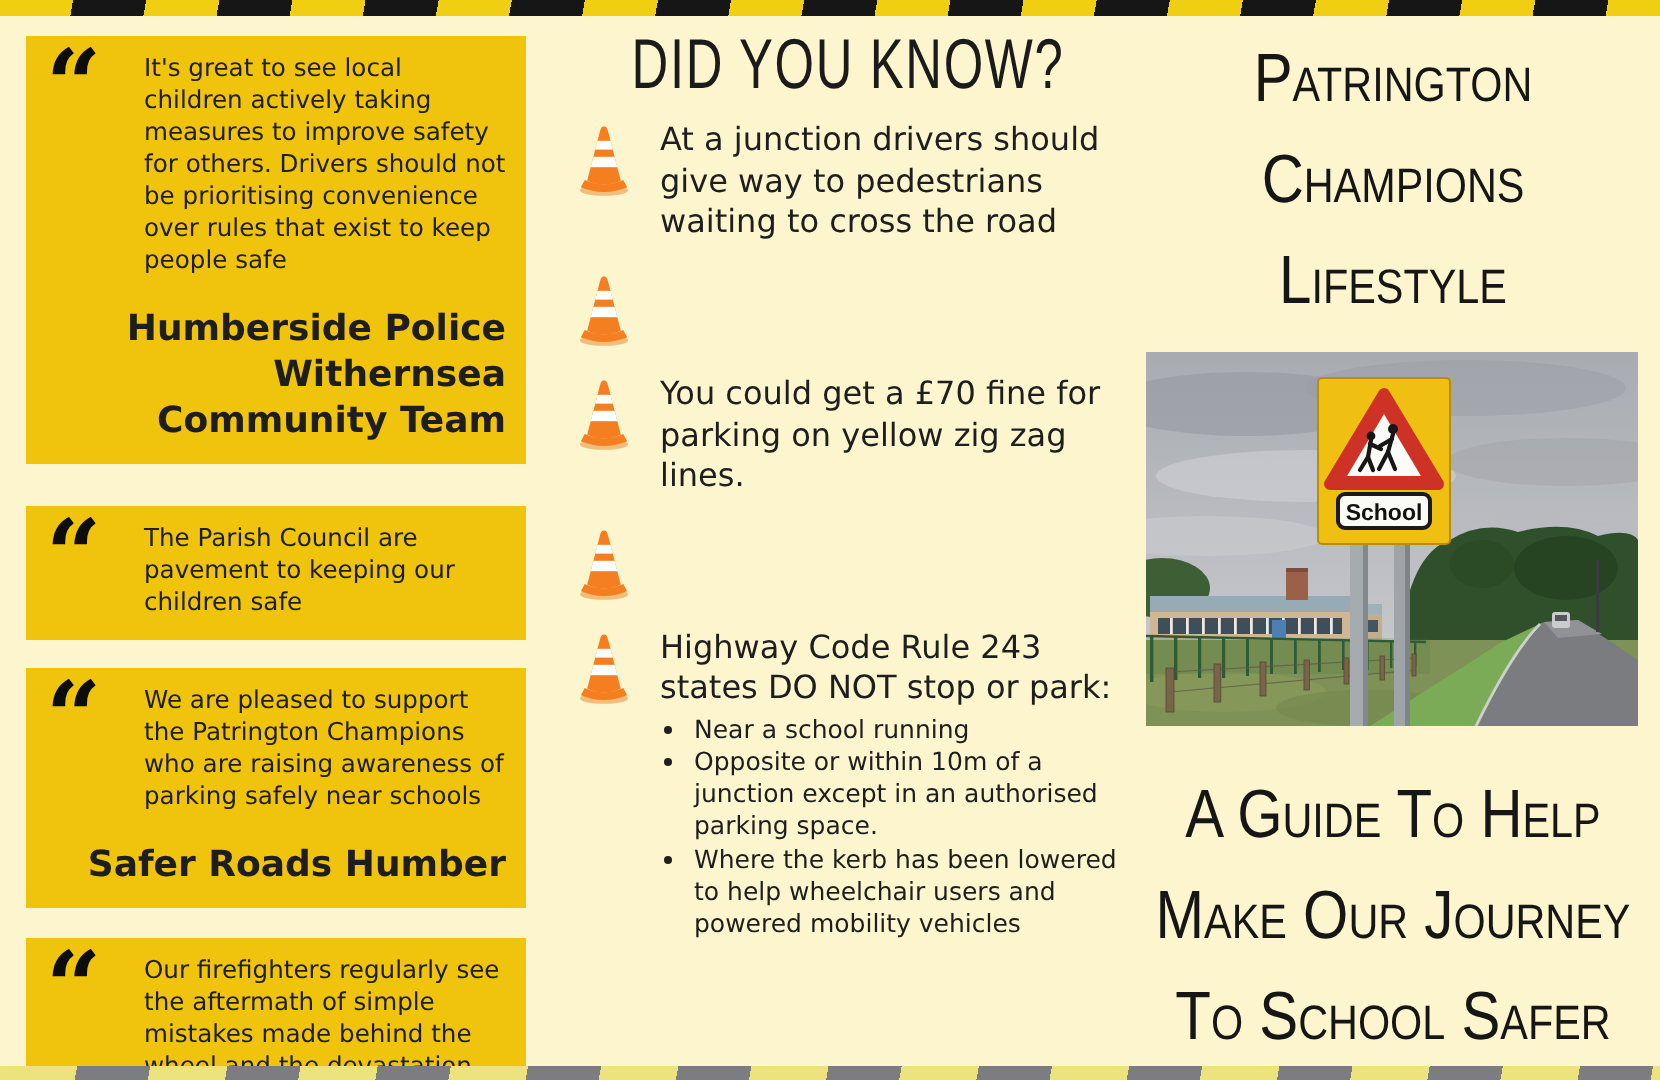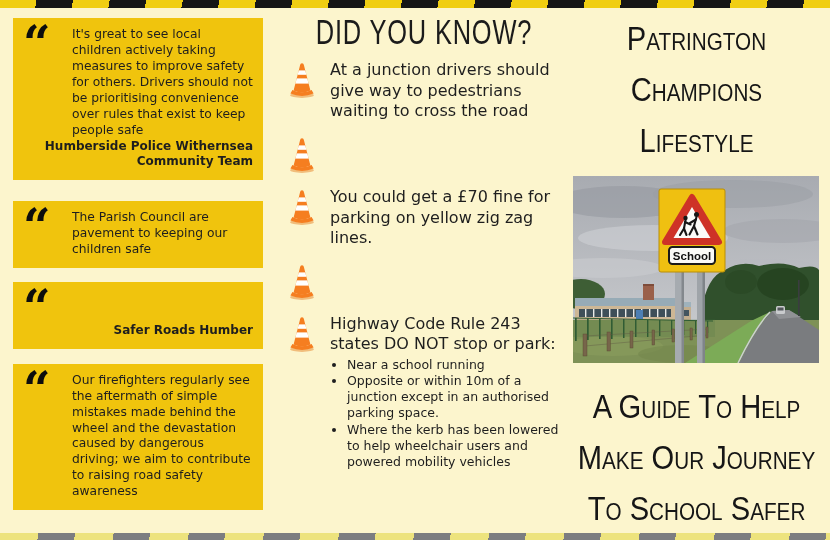--- a/index.html
+++ b/index.html
@@ -24,21 +24,21 @@
   .qbox.b2{margin-top:21px;}
   .qbox.b3{margin-top:14px;}
   .qbox.b4{margin-top:15px;}
   .qrow{display:flex;gap:7px;align-items:flex-start;}
   .qmark{
     flex:0 0 42px;width:42px;
     font-family:"DejaVu Serif",serif;font-weight:bold;
     font-size:48px;line-height:.68;letter-spacing:-3px;color:#0d0d0d;
   }
   .qtext{margin:0;font-size:12.3px;line-height:1.3;}
-  .qattr{font-size:12px;font-weight:bold;text-align:right;margin-top:0;line-height:1.28;}
+  .qattr{font-size:18px;font-weight:bold;text-align:right;margin-top:14px;line-height:1.28;}
 
   
   .didyou{
     margin:4px 0 12px;text-align:center;
     font-family:"Liberation Sans",sans-serif;font-weight:400;
     font-size:31px;letter-spacing:1px;color:#1b1b1b;
     transform:scale(0.82,1.14);transform-origin:50% 0;white-space:nowrap;
   }
   .fact{display:flex;gap:9px;margin-bottom:13px;}
   .cone-wrap{flex:0 0 38px;display:flex;justify-content:center;margin-top:1px;}
@@ -95,20 +95,21 @@
   <div class="qbox b2">
     <div class="qrow">
       <span class="qmark">“</span>
       <p class="qtext">The Parish Council are pavement to keeping our children safe</p>
     </div>
   </div>
 
   <div class="qbox b3">
     <div class="qrow">
       <span class="qmark">“</span>
+      <p class="qtext">We are pleased to support the Patrington Champions who are raising awareness of parking safely near schools</p>
     </div>
     <div class="qattr">Safer Roads Humber</div>
   </div>
 
   <div class="qbox b4 center">
     <div class="qrow">
       <span class="qmark">“</span>
       <p class="qtext">Our firefighters regularly see the aftermath of simple mistakes made behind the wheel and the devastation caused by dangerous driving; we aim to contribute to raising road safety awareness</p>
     </div>
 

